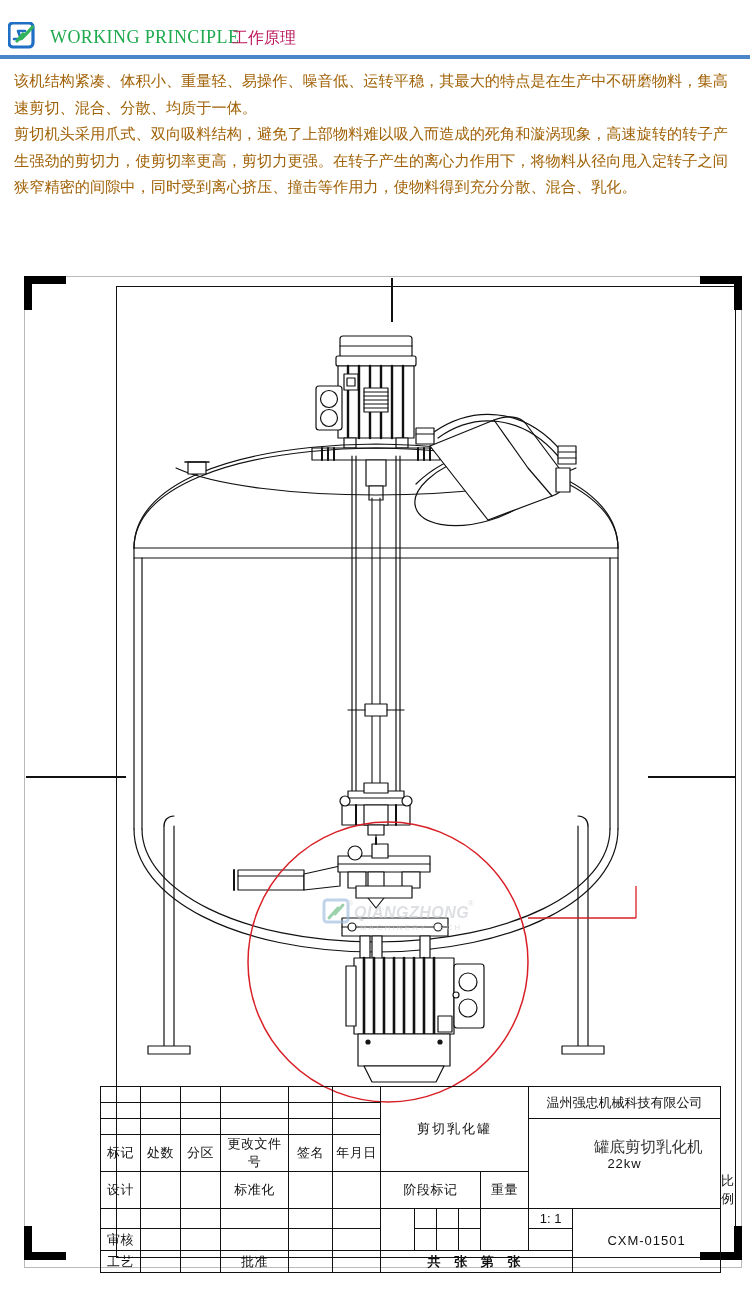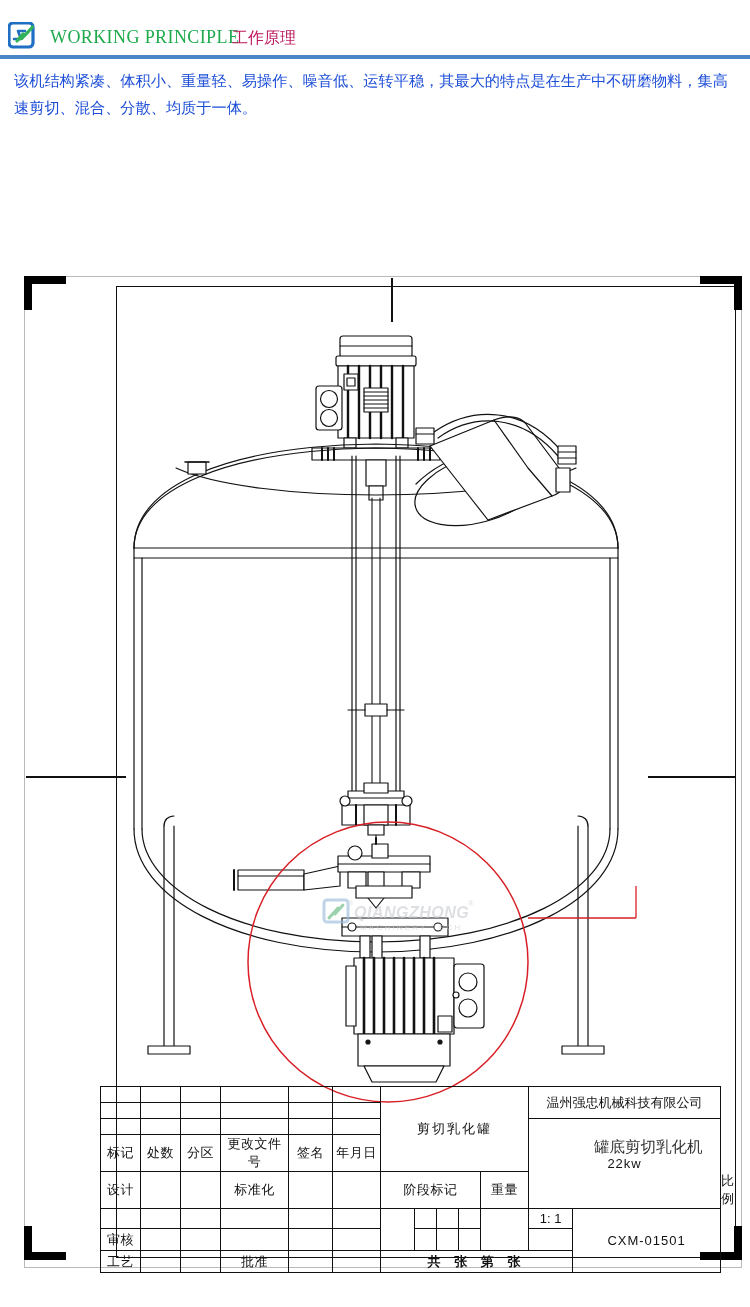--- a/index.html
+++ b/index.html
@@ -10,21 +10,21 @@
   }
   
   #header{position:absolute;left:0;top:0;width:676px;height:58px;font-family:Liberation Serif, serif;}
   #logo-box{position:absolute;left:8px;top:22px;width:30px;height:28px;}
   #hdr-en{position:absolute;left:50px;top:27px;font-size:18px;letter-spacing:.4px;color:#1faa4e;font-weight:400;}
   #hdr-cn{position:absolute;left:232px;top:28px;font-size:16px;color:#be185d;}
   #hdr-rule{position:absolute;left:0;top:55px;width:750px;height:4px;}
 
   
   #copy{position:absolute;left:14px;top:68px;width:722px;
-        font-size:15.2px;line-height:26.5px;color:#1d4ed8;}
+        font-size:15.2px;line-height:26.5px;color:#a16207;}
   #copy p{margin:0;}
 
   
   #sheet{position:absolute;left:0;top:268px;width:750px;height:1012px;margin-left:16px;}
   .outer-frame{position:absolute;left:8px;top:8px;width:718px;height:992px;
      border:1.5px solid #b9b9b9;box-sizing:border-box;}
   .inner-frame{position:absolute;left:100px;top:18px;width:620px;height:972px;
      border:1.6px solid #111;box-sizing:border-box;}
   
   .cb{position:absolute;background:transparent;}
@@ -79,20 +79,21 @@
     </svg>
   </div>
 
   <div id="hdr-en">WORKING PRINCIPLE</div>
   <div id="hdr-cn">工作原理</div>
   <div id="hdr-rule" style="background:#4a86c8;"></div>
 </div>
 
 <div id="copy">
   <p>该机结构紧凑、体积小、重量轻、易操作、噪音低、运转平稳，其最大的特点是在生产中不研磨物料，集高速剪切、混合、分散、均质于一体。</p>
+  <p>剪切机头采用爪式、双向吸料结构，避免了上部物料难以吸入而造成的死角和漩涡现象，高速旋转的转子产生强劲的剪切力，使剪切率更高，剪切力更强。在转子产生的离心力作用下，将物料从径向甩入定转子之间狭窄精密的间隙中，同时受到离心挤压、撞击等作用力，使物料得到充分分散、混合、乳化。</p>
 </div>
 
 <div id="sheet">
 
   <div class="outer-frame"></div>
   <div class="inner-frame"></div>
 
   <div class="cb" id="cb-tl">
       <i class="h"></i>
       <i class="v"></i>

